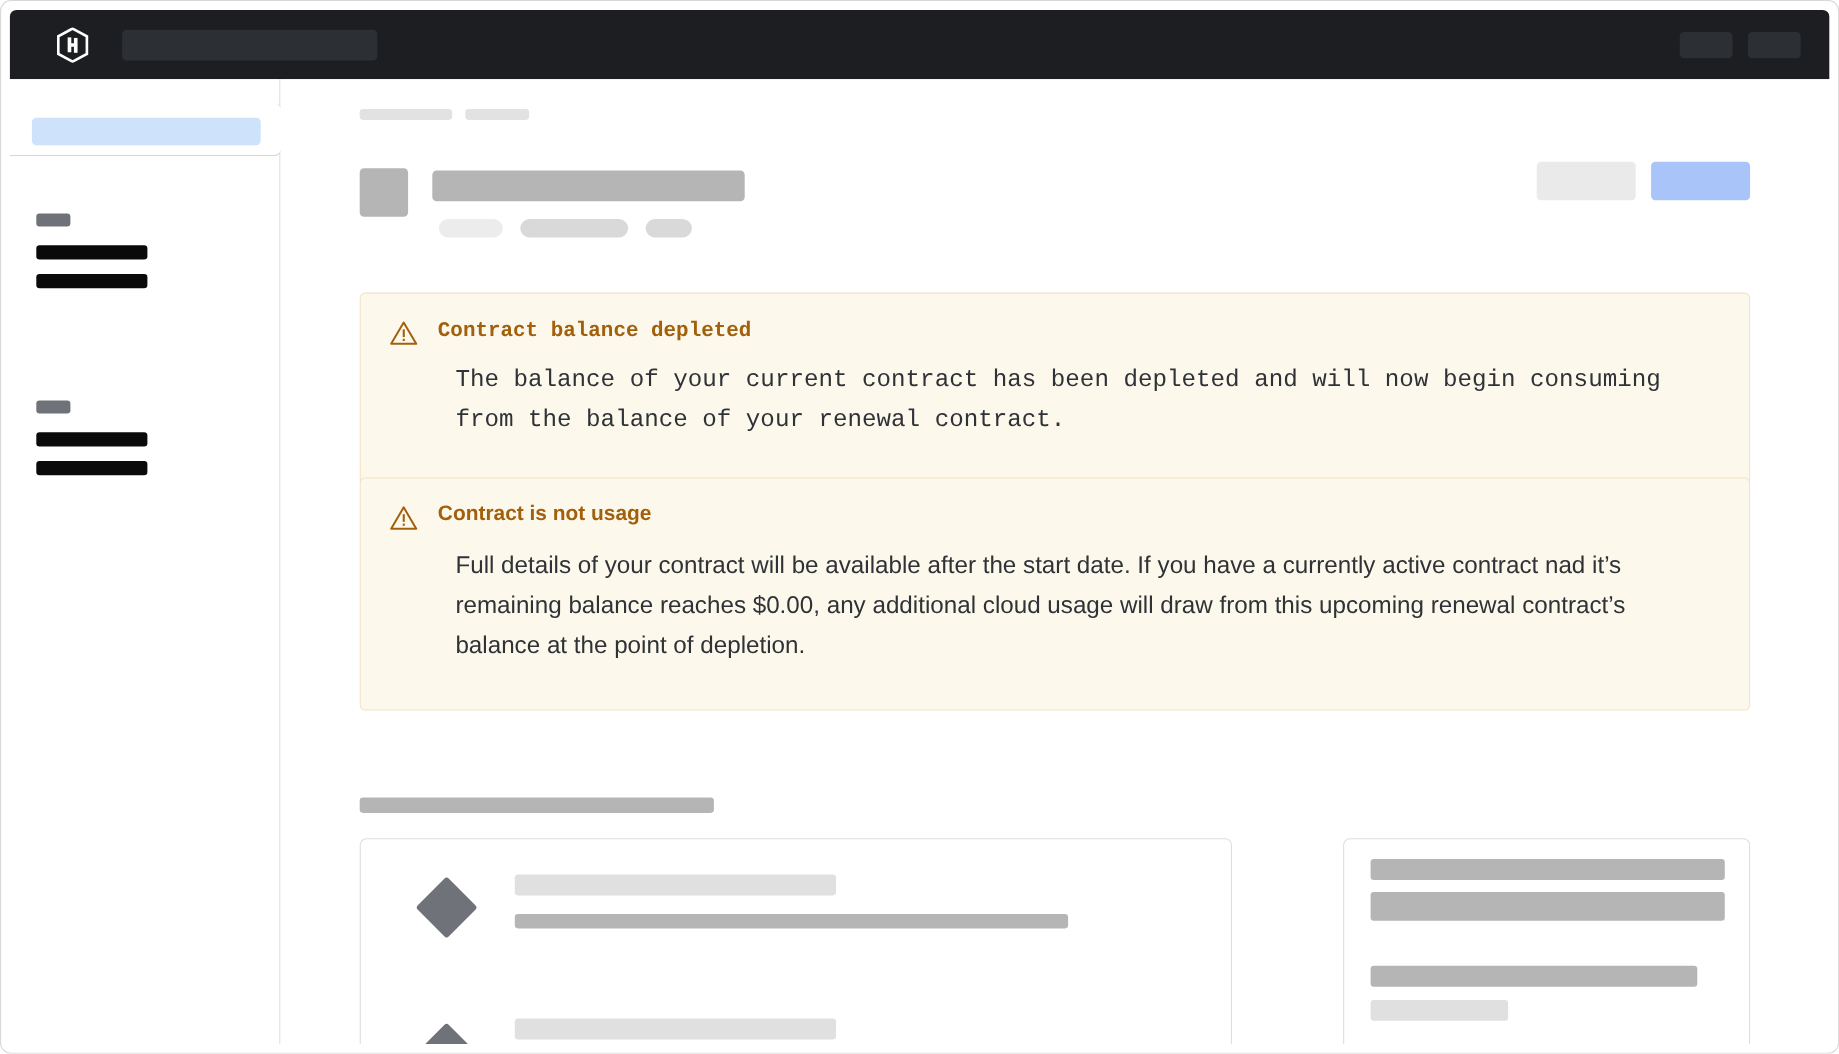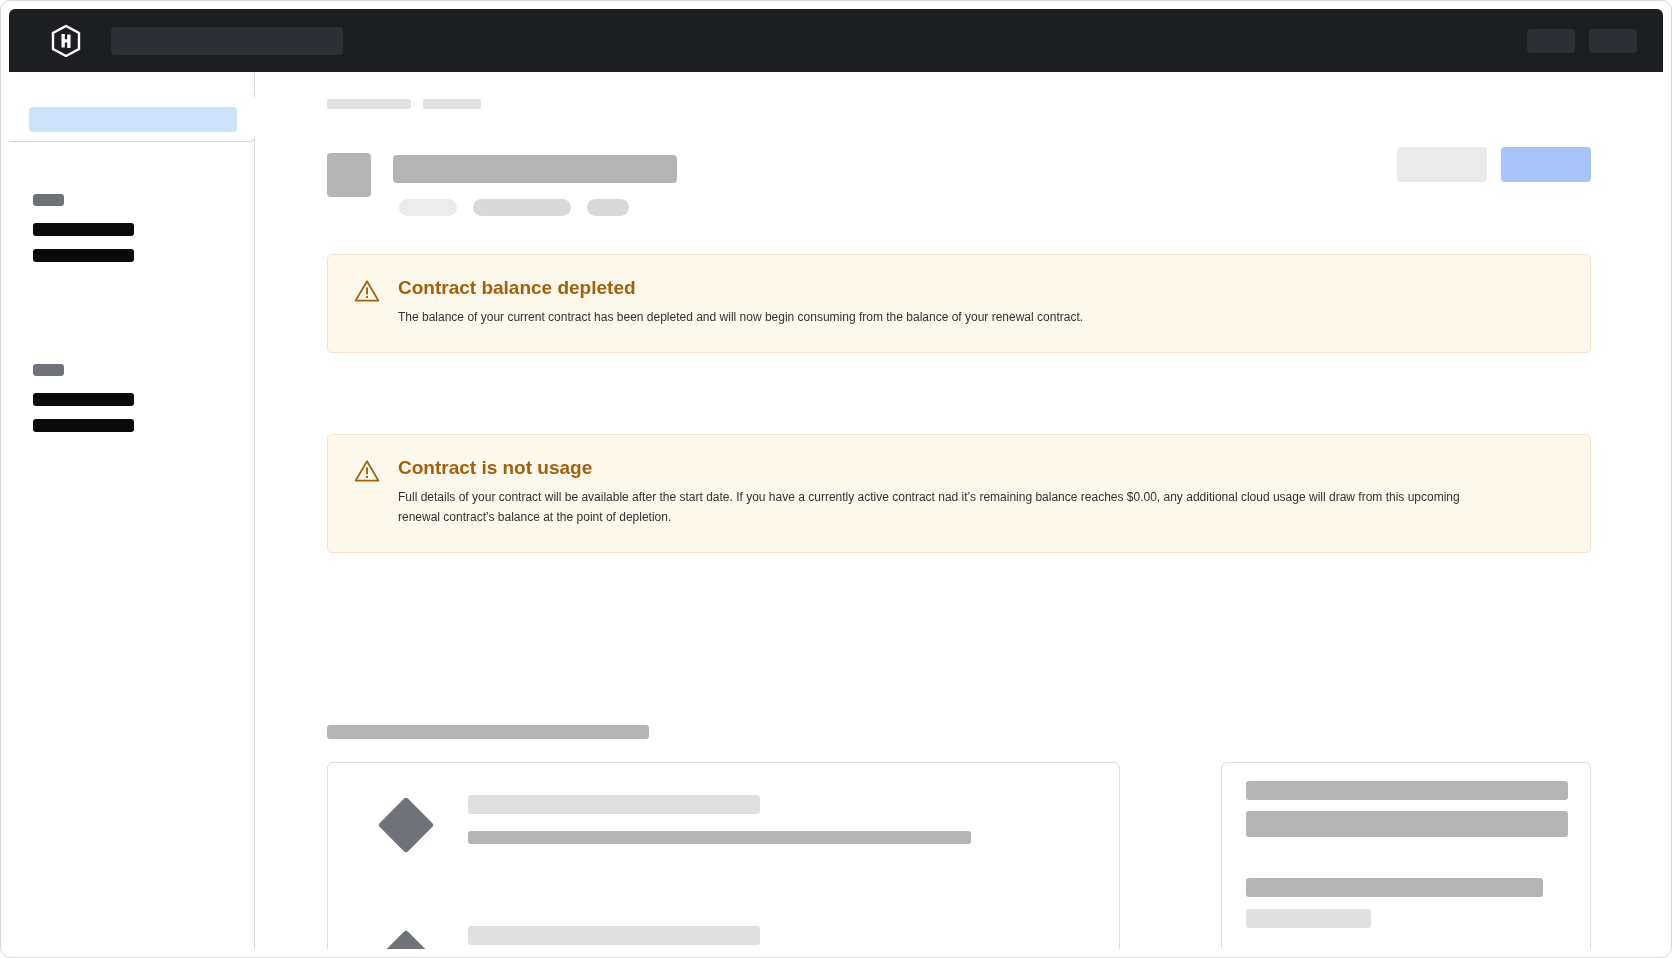--- a/index.html
+++ b/index.html
@@ -180,36 +180,36 @@
     left: 72px;
     right: 72px;
     background: #fdf8ec;
     border: 1px solid #f2e4c5;
     border-radius: 5px;
     box-sizing: border-box;
     padding: 22px 26px 24px 26px;
     display: flex;
     gap: 18px;
   }
-  .alert-1 { top: 182px; }
+  .alert-1 { top: 194px; font-family: Liberation Mono, monospace; }
   .alert-2 { top: 362px; }
   .alert-icon { flex: 0 0 auto; padding-top: 2px; }
   .alert-body { flex: 1 1 auto; }
   .alert-title {
     color: #a2600c;
     font-size: 19px;
     font-weight: bold;
     margin: 0 0 8px 0;
     line-height: 1.2;
   }
   .alert-text {
     color: #2f3236;
-    font-size: 12px;
+    font-size: 22px;
     line-height: 1.66;
-    margin: 0;
+    margin: 16px;
     max-width: 1100px;
   }
 
   
   .section-title-ph {
     position: absolute;
     top: 653px;
     left: 72px;
     width: 322px;
     height: 14px;

